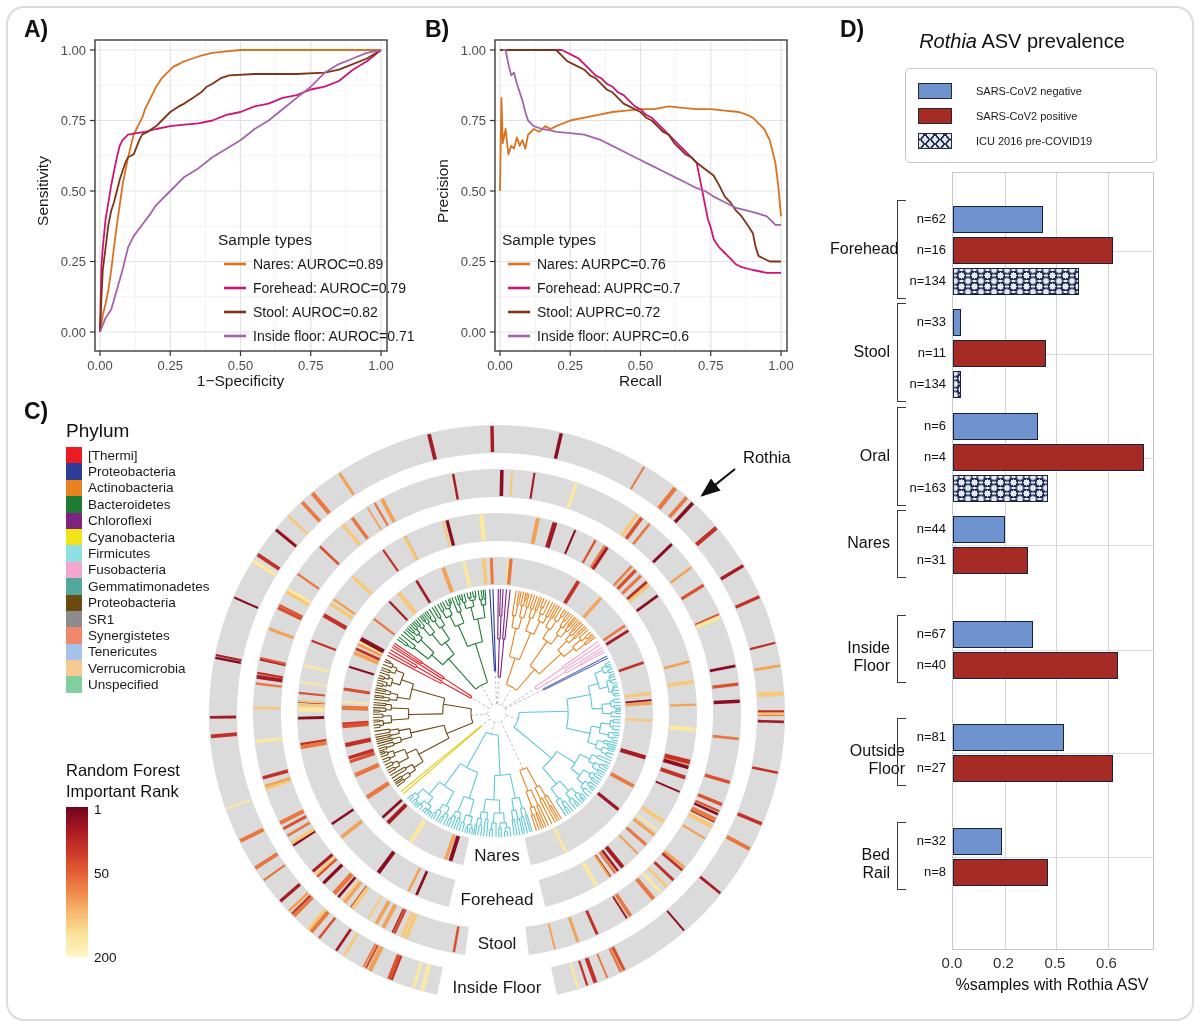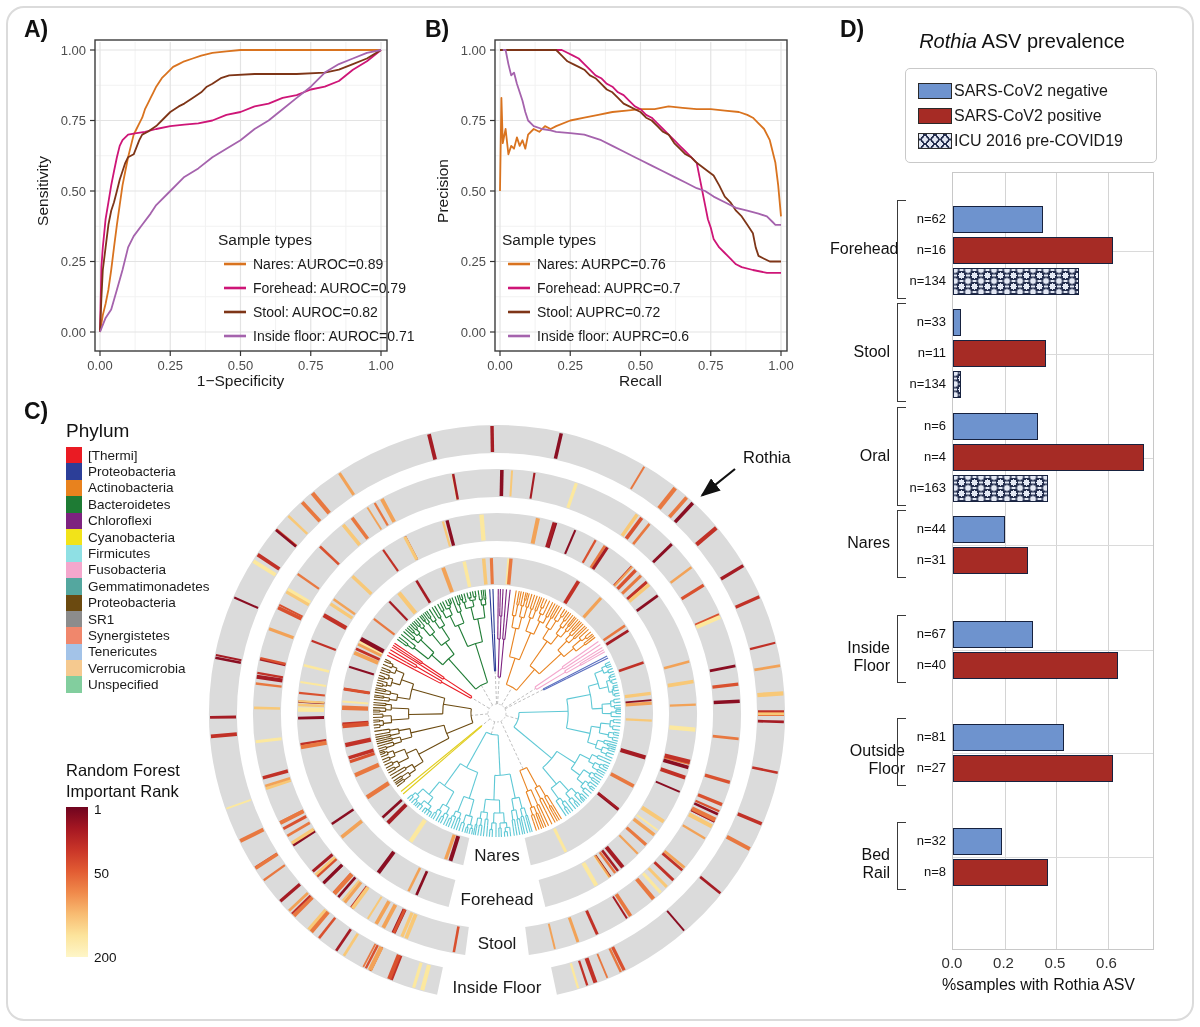--- a/index.html
+++ b/index.html
@@ -21,39 +21,39 @@
   .cb-bar{position:absolute;left:0;top:0;width:22px;height:150px;}
   .cb-tick{position:absolute;left:28px;font-size:13.5px;color:#111;}
   
   #panelD{position:absolute;left:830px;top:0;width:370px;height:1027px;}
   #d-title{position:absolute;left:42px;top:30px;width:300px;text-align:center;font-size:20px;color:#111;}
   #d-title .it{font-style:italic;}
   #d-legend{position:absolute;left:75px;top:68px;width:252px;border:1.5px solid #C9C9C9;border-radius:5px;
             background:#fff;padding:9px 12px;box-sizing:border-box;}
   .dl-row{display:flex;align-items:center;height:25px;}
   .dl-swatch{width:34px;height:16px;border:1.6px solid #2A2A2A;box-sizing:border-box;flex:0 0 34px;}
-  .dl-label{font-size:16px;margin-left:2px;white-space:nowrap;}
+  .dl-label{font-size:11px;margin-left:24px;white-space:nowrap;}
   #d-plot{position:absolute;left:122px;top:172px;width:200px;height:776px;border:1px solid #C8C8C8;
           background:#fff;}
   .d-vgrid{position:absolute;top:0;bottom:0;width:1px;background:#D4D4D4;}
   .d-hgrid{position:absolute;left:0;right:0;height:1px;background:#DADADA;}
   .d-bar{position:absolute;left:0;height:27px;box-sizing:border-box;border:1.6px solid #17223F;}
   .d-bar.negative{background:#6E93CE;}
   .d-bar.positive{background:#A62B25;}
   .icu-pattern{background-color:#E3E8F4;
      background-image:
        radial-gradient(circle, rgba(0,0,0,0) 0 3.1px, #232D4D 3.1px 4.5px, rgba(0,0,0,0) 4.5px),
        radial-gradient(circle, rgba(0,0,0,0) 0 3.1px, #232D4D 3.1px 4.5px, rgba(0,0,0,0) 4.5px);
      background-size:13px 11px;background-position:1px 1px,7.5px 6.5px;}
   .d-group-label{position:absolute;left:0;width:60px;text-align:right;font-size:16px;color:#111;}
   .d-bracket{position:absolute;left:67px;width:9px;border-left:1.5px solid #3A3A3A;
              border-top:1.5px solid #3A3A3A;border-bottom:1.5px solid #3A3A3A;box-sizing:border-box;}
   .d-nlabel{position:absolute;left:72px;width:44px;text-align:right;font-size:13px;color:#111;}
   .d-xtick{position:absolute;width:44px;text-align:center;font-size:15px;color:#303030;top:954px;}
-  #d-xlabel{position:absolute;left:112px;top:976px;width:220px;font-size:16px;color:#111;}
+  #d-xlabel{position:absolute;left:112px;top:976px;width:220px;text-align:center;font-size:16px;color:#111;}
   svg text{font-family:"Liberation Sans","DejaVu Sans",sans-serif;}
 </style>
 </head>
 <body>
 
 <div id="fig">
   <div id="fig-border"></div>
 
   <div class="panel-label" style="left:24px;top:16px;">A)</div>
   <svg id="svgA" style="position:absolute;left:20px;top:25px;" width="395" height="365">

